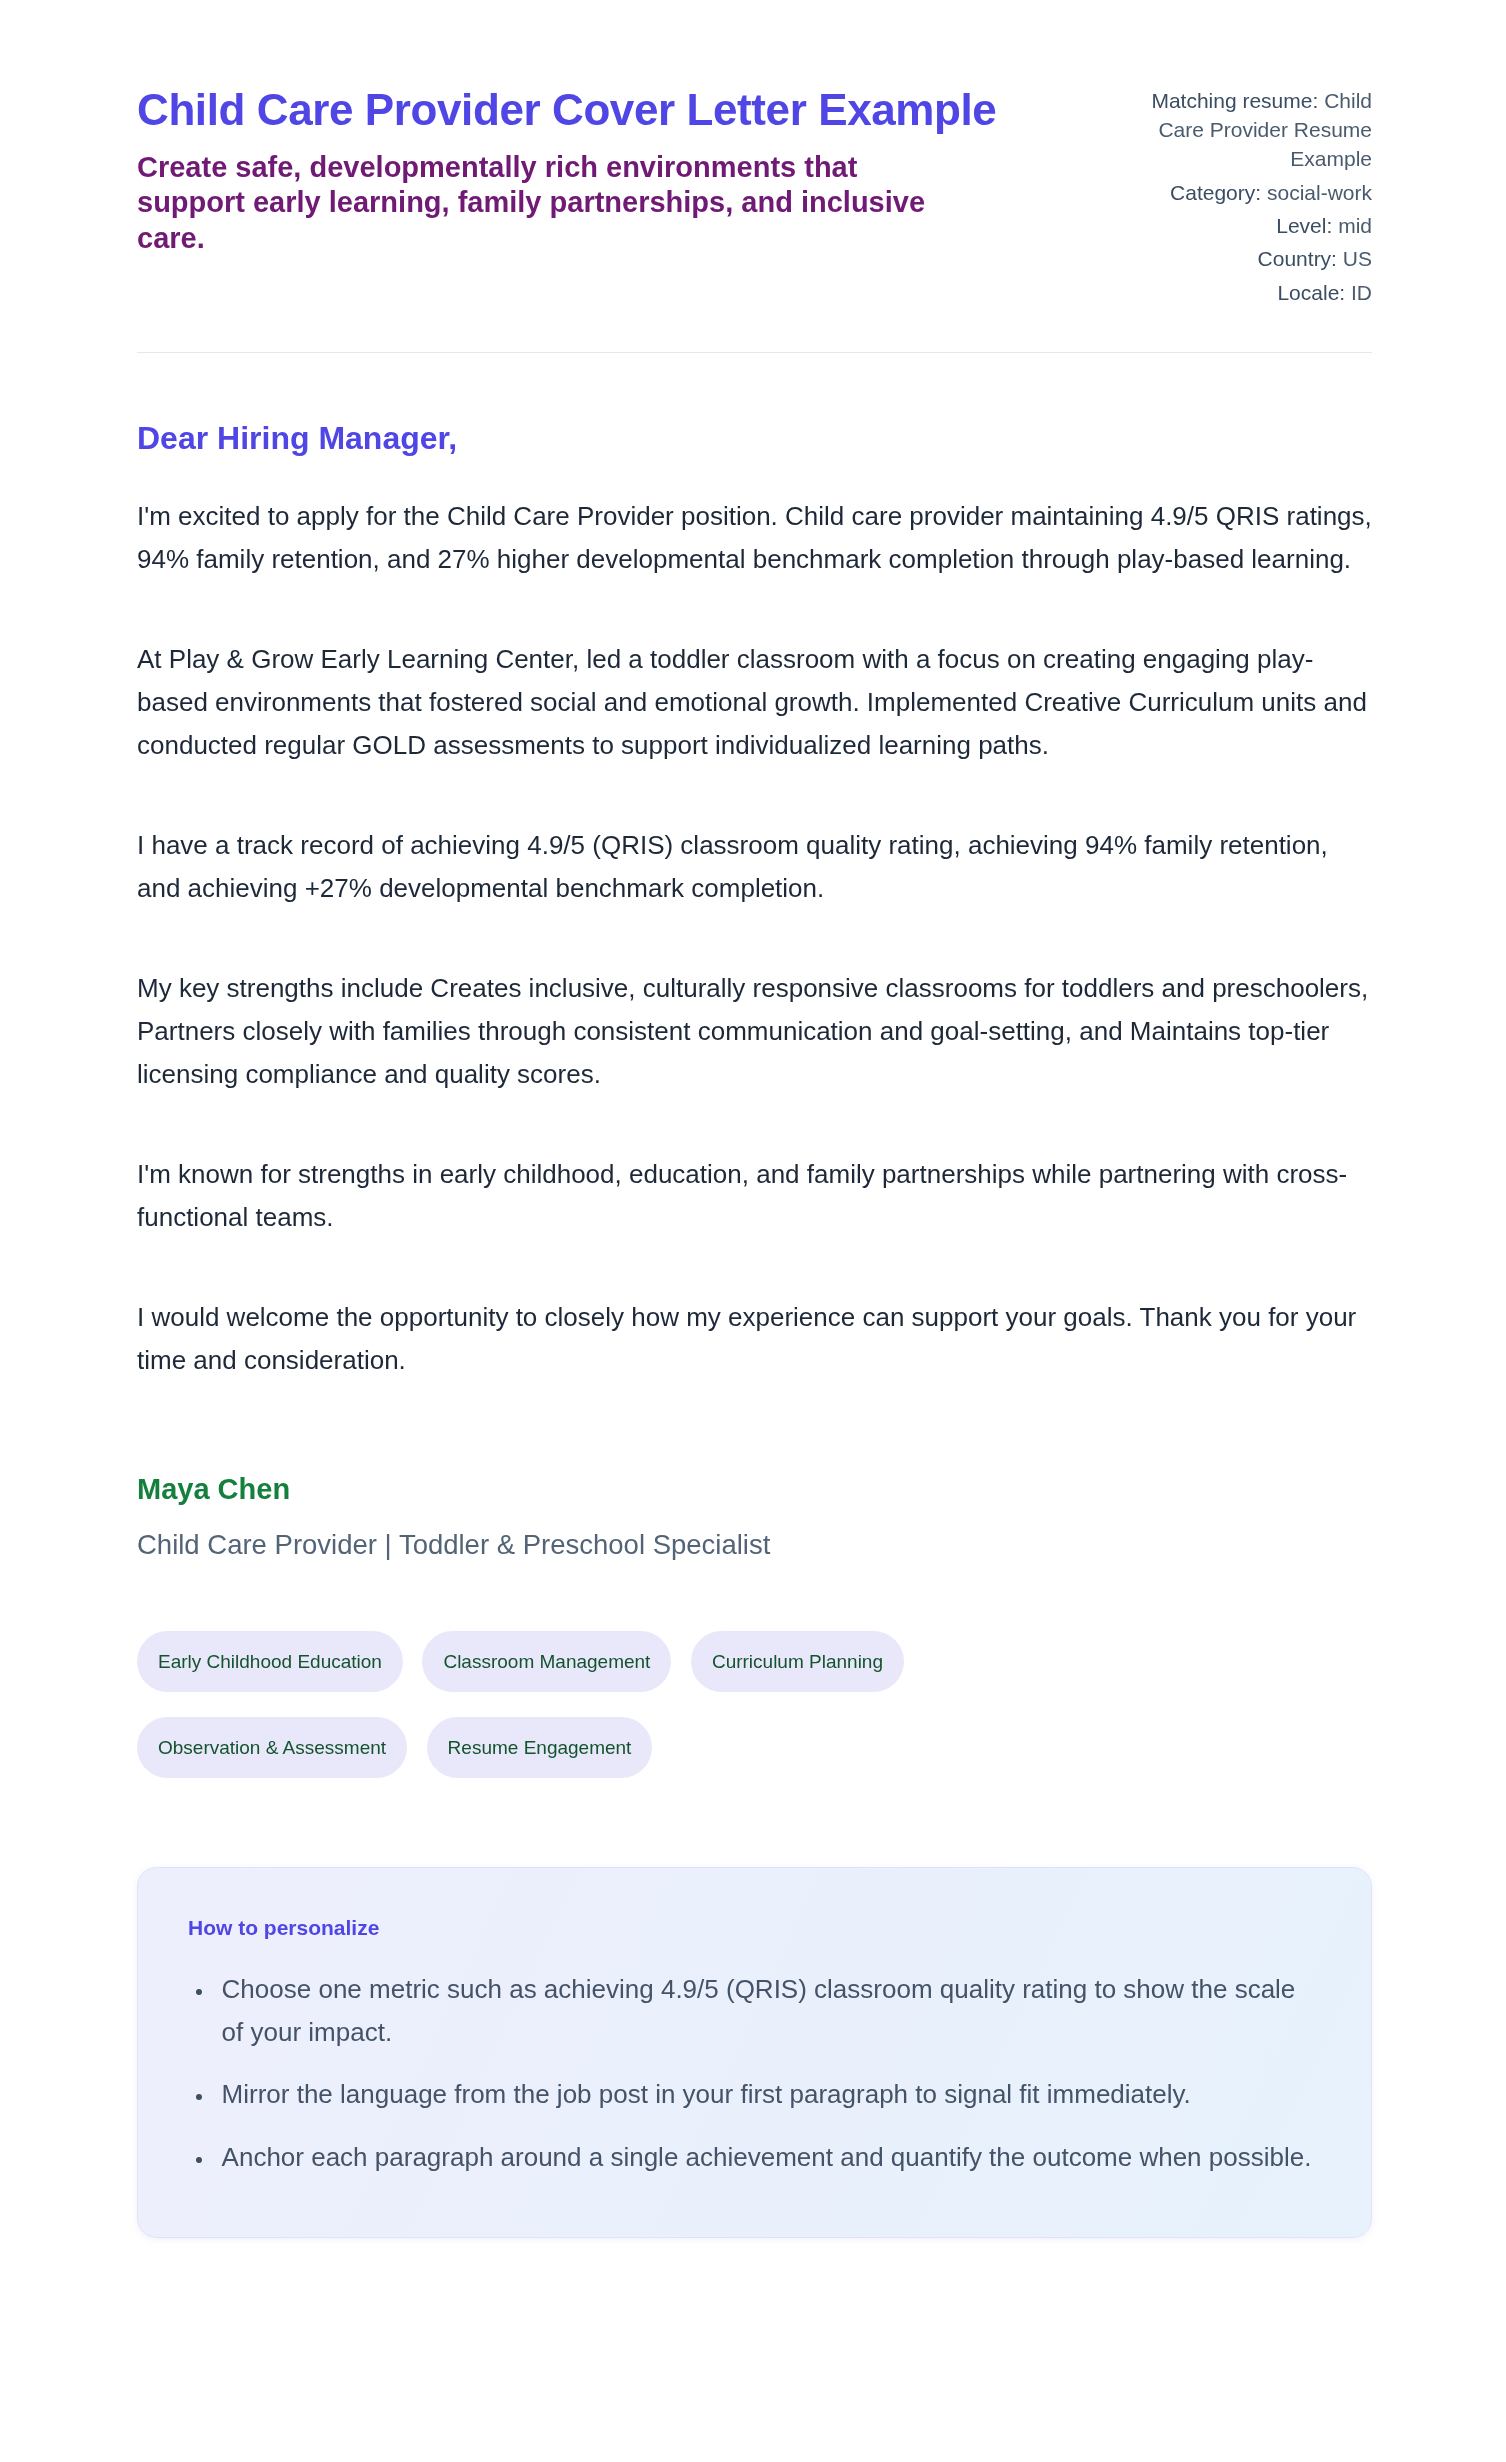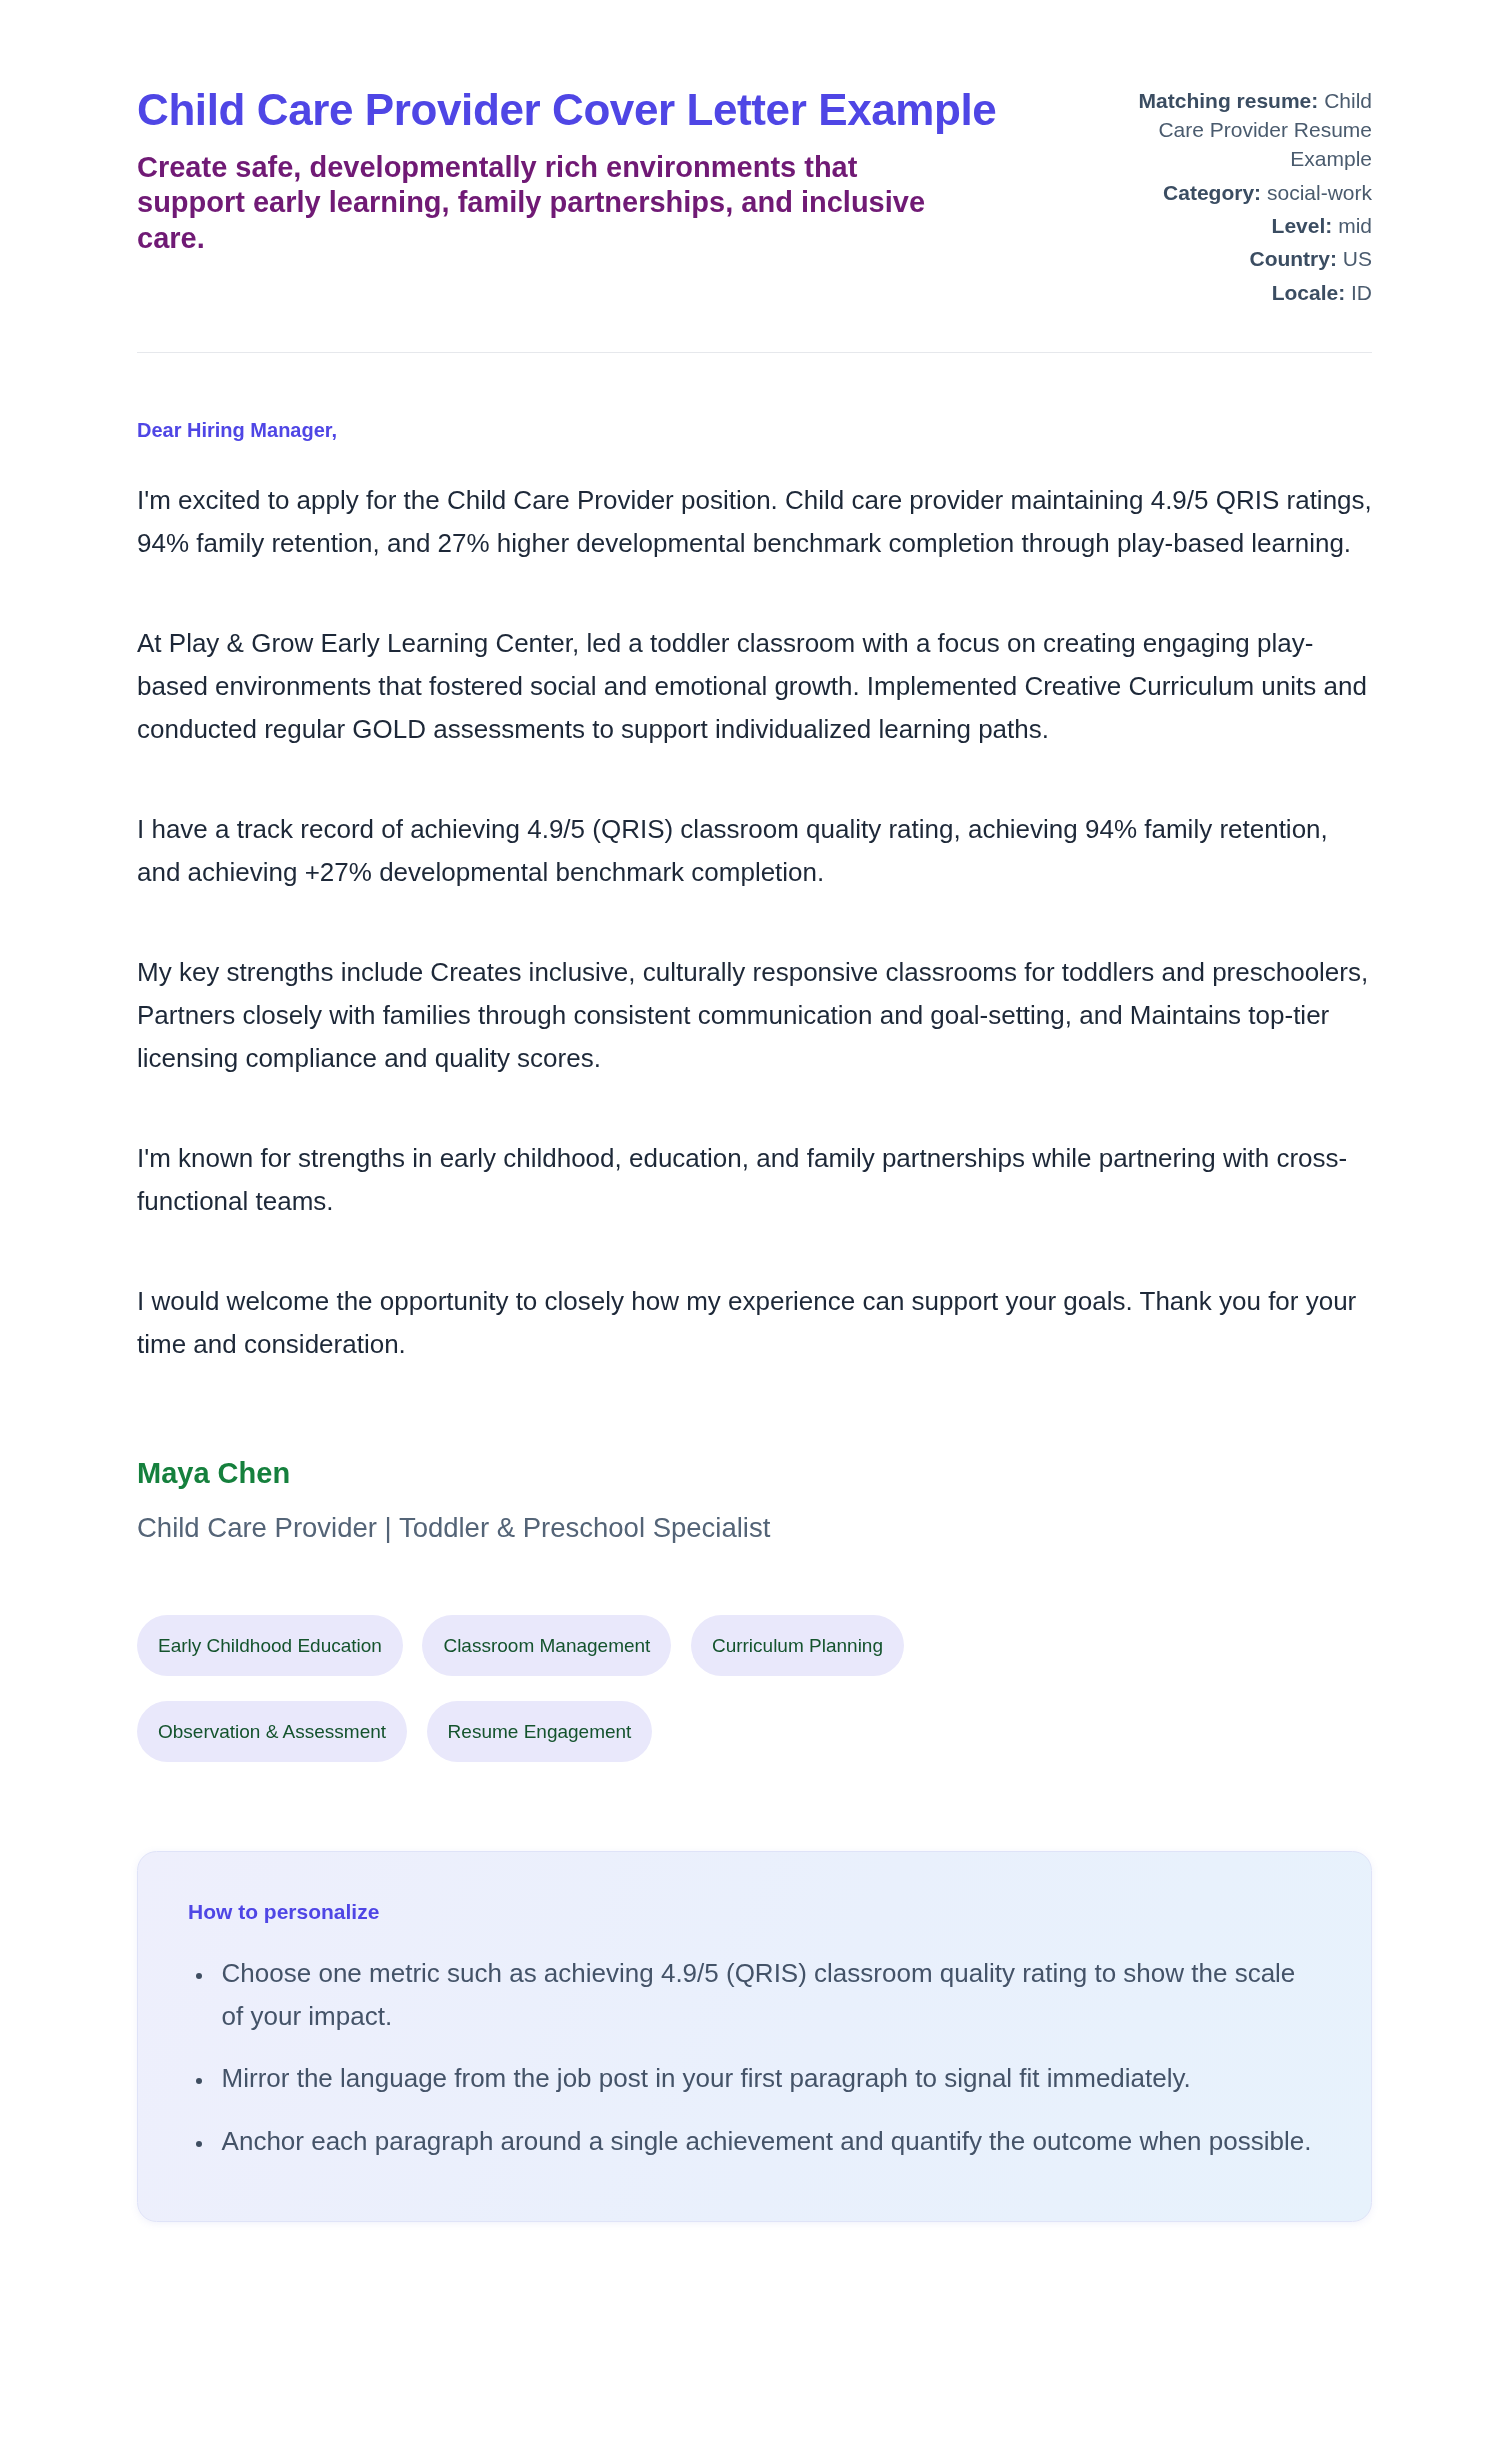--- a/index.html
+++ b/index.html
@@ -46,32 +46,32 @@
     flex: 0 0 266px;
     padding-top: 5.3px;
     text-align: right;
     font-size: 21px;
     line-height: 1.38;
     color: #4a5b6e;
     display: flex;
     flex-direction: column;
     gap: 4.4px;
   }
-  .meta-label { font-weight: 700; color: #3b4d62; margin-top: 38px; }
+  .meta-label { font-weight: 400; color: #3b4d62; margin-top: 38px; }
 
   .divider {
     border: none;
     border-top: 1.8px solid #e6e8ec;
     margin: 44px 0 0 0;
   }
 
   
   .greeting {
     margin: 64px 0 35px 0;
-    font-size: 20px;
+    font-size: 32px;
     line-height: 1.35;
     font-weight: 700;
     color: #4f46e5;
   }
   .para {
     margin: 0 0 57px 0;
     font-size: 26px;
     line-height: 43px;
     color: #1d2838;
     max-width: 1237px;

